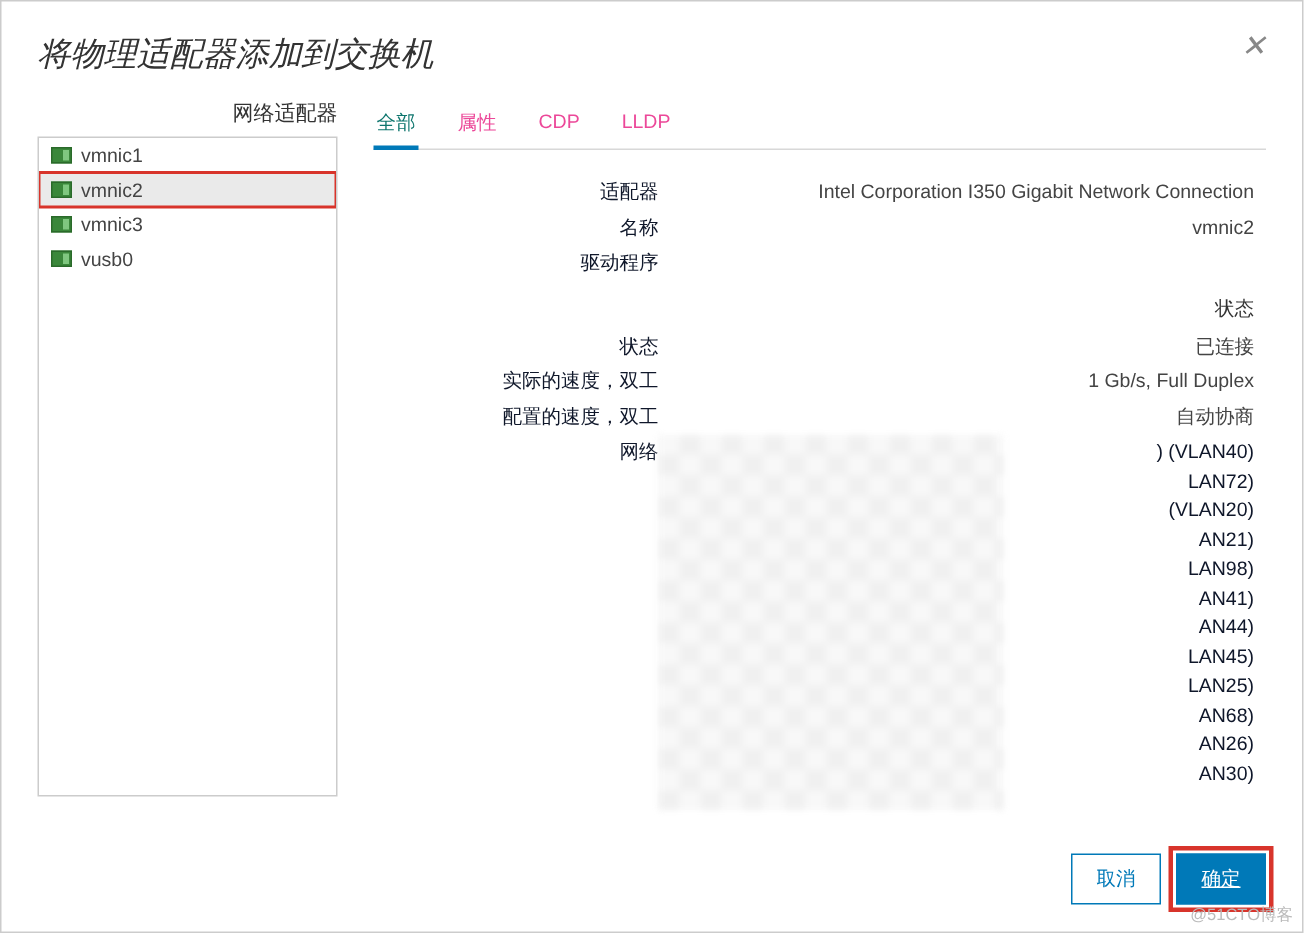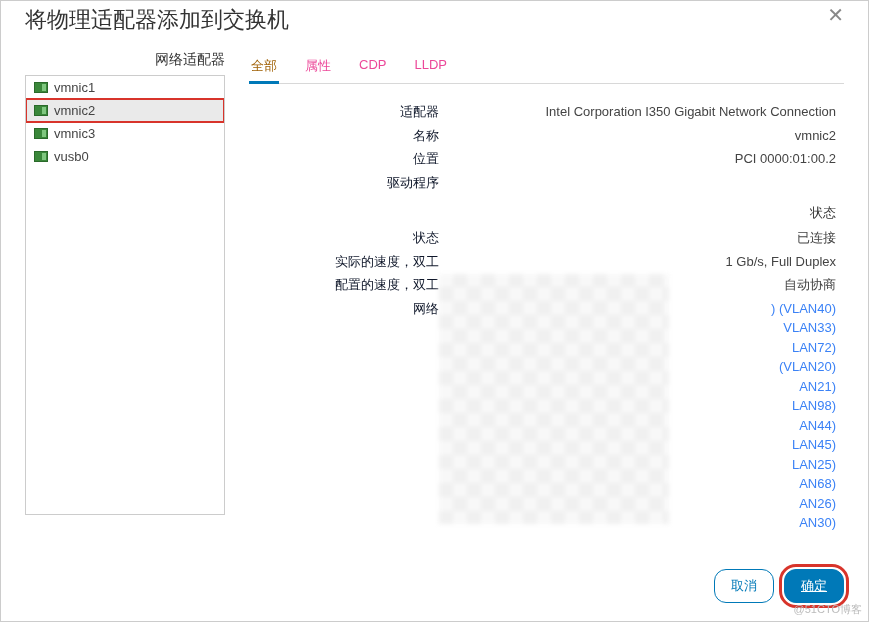--- a/index.html
+++ b/index.html
@@ -14,24 +14,25 @@
     }
     .dialog {
       border: 1px solid #ccc;
       width: 869px;
       height: 622px;
       display: flex;
       flex-direction: column;
       position: relative;
     }
     .header {
-      padding: 4px 24px 16px 24px;
+      padding: 20px 24px 16px 24px;
       display: flex;
       justify-content: space-between;
       align-items: flex-start;
+      font-style: italic;
     }
     .title {
       font-size: 22px;
       font-weight: 400;
       color: #333;
     }
     .close-btn {
       font-size: 20px;
       color: #888;
       cursor: pointer;
@@ -104,21 +105,21 @@
       border-bottom: 1px solid #d8d8d8;
     }
     .tab {
       padding: 6px 2px 8px 2px;
       font-size: 13px;
       color: #ec4899;
       cursor: pointer;
       position: relative;
     }
     .tab.active {
-      color: #a16207;
+      color: #0f766e;
     }
     .tab.active::after {
       content: "";
       position: absolute;
       left: 0; right: 0; bottom: -1px;
       height: 3px;
       background: #0079b8;
     }
     .detail-panel {
       flex: 1;
@@ -142,21 +143,21 @@
       color: #444;
     }
     .section-hdr {
       font-size: 13px;
       color: #333;
       padding: 10px 0 4px 0;
       font-weight: 500;
     }
     .net-list .net-item {
       line-height: 1.5;
-      color: #3b82f6;
+      color: #0f172a;
       position: relative;
     }
     .mosaic {
       position: absolute;
       left: 190px;
       top: 190px;
       width: 230px;
       height: 250px;
       background:
         repeating-conic-gradient(#eee 0% 25%, #f7f7f7 0% 50%) 0/28px 28px,
@@ -169,21 +170,21 @@
       padding: 12px 24px 18px 24px;
       display: flex;
       justify-content: flex-end;
       gap: 10px;
     }
     .btn {
       min-width: 60px;
       padding: 7px 16px;
       font-size: 13px;
       cursor: pointer;
-      border-radius: 12px;
+      border-radius: 0;
       text-align: center;
     }
     .btn-secondary {
       background: #fff;
       border: 1px solid #0079b8;
       color: #0079b8;
     }
     .btn-primary {
       background: #0079b8;
       border: 1px solid #0079b8;
@@ -252,24 +253,20 @@
       <div class="detail-panel">
         <div class="prop-row">
           <div class="prop-label">适配器</div>
           <div class="prop-value">Intel Corporation I350 Gigabit Network Connection</div>
         </div>
         <div class="prop-row">
           <div class="prop-label">名称</div>
           <div class="prop-value">vmnic2</div>
         </div>
         <div class="prop-row">
-          <div class="prop-label">位置</div>
-          <div class="prop-value">PCI 0000:01:00.2</div>
-        </div>
-        <div class="prop-row">
           <div class="prop-label">驱动程序</div>
         </div>
 
         <div class="section-hdr">状态</div>
 
         <div class="prop-row">
           <div class="prop-label">状态</div>
           <div class="prop-value">已连接</div>
         </div>
         <div class="prop-row">
@@ -277,25 +274,25 @@
           <div class="prop-value">1 Gb/s, Full Duplex</div>
         </div>
         <div class="prop-row">
           <div class="prop-label">配置的速度，双工</div>
           <div class="prop-value">自动协商</div>
         </div>
         <div class="prop-row">
           <div class="prop-label">网络</div>
           <div class="prop-value net-list">
             <div class="net-item">) (VLAN40)</div>
-            <div class="net-item">VLAN33)</div>
             <div class="net-item">LAN72)</div>
             <div class="net-item">(VLAN20)</div>
             <div class="net-item">AN21)</div>
             <div class="net-item">LAN98)</div>
+            <div class="net-item">AN41)</div>
             <div class="net-item">AN44)</div>
             <div class="net-item">LAN45)</div>
             <div class="net-item">LAN25)</div>
             <div class="net-item">AN68)</div>
             <div class="net-item">AN26)</div>
             <div class="net-item">AN30)</div>
           </div>
         </div>
         <div class="mosaic"></div>
       </div>

